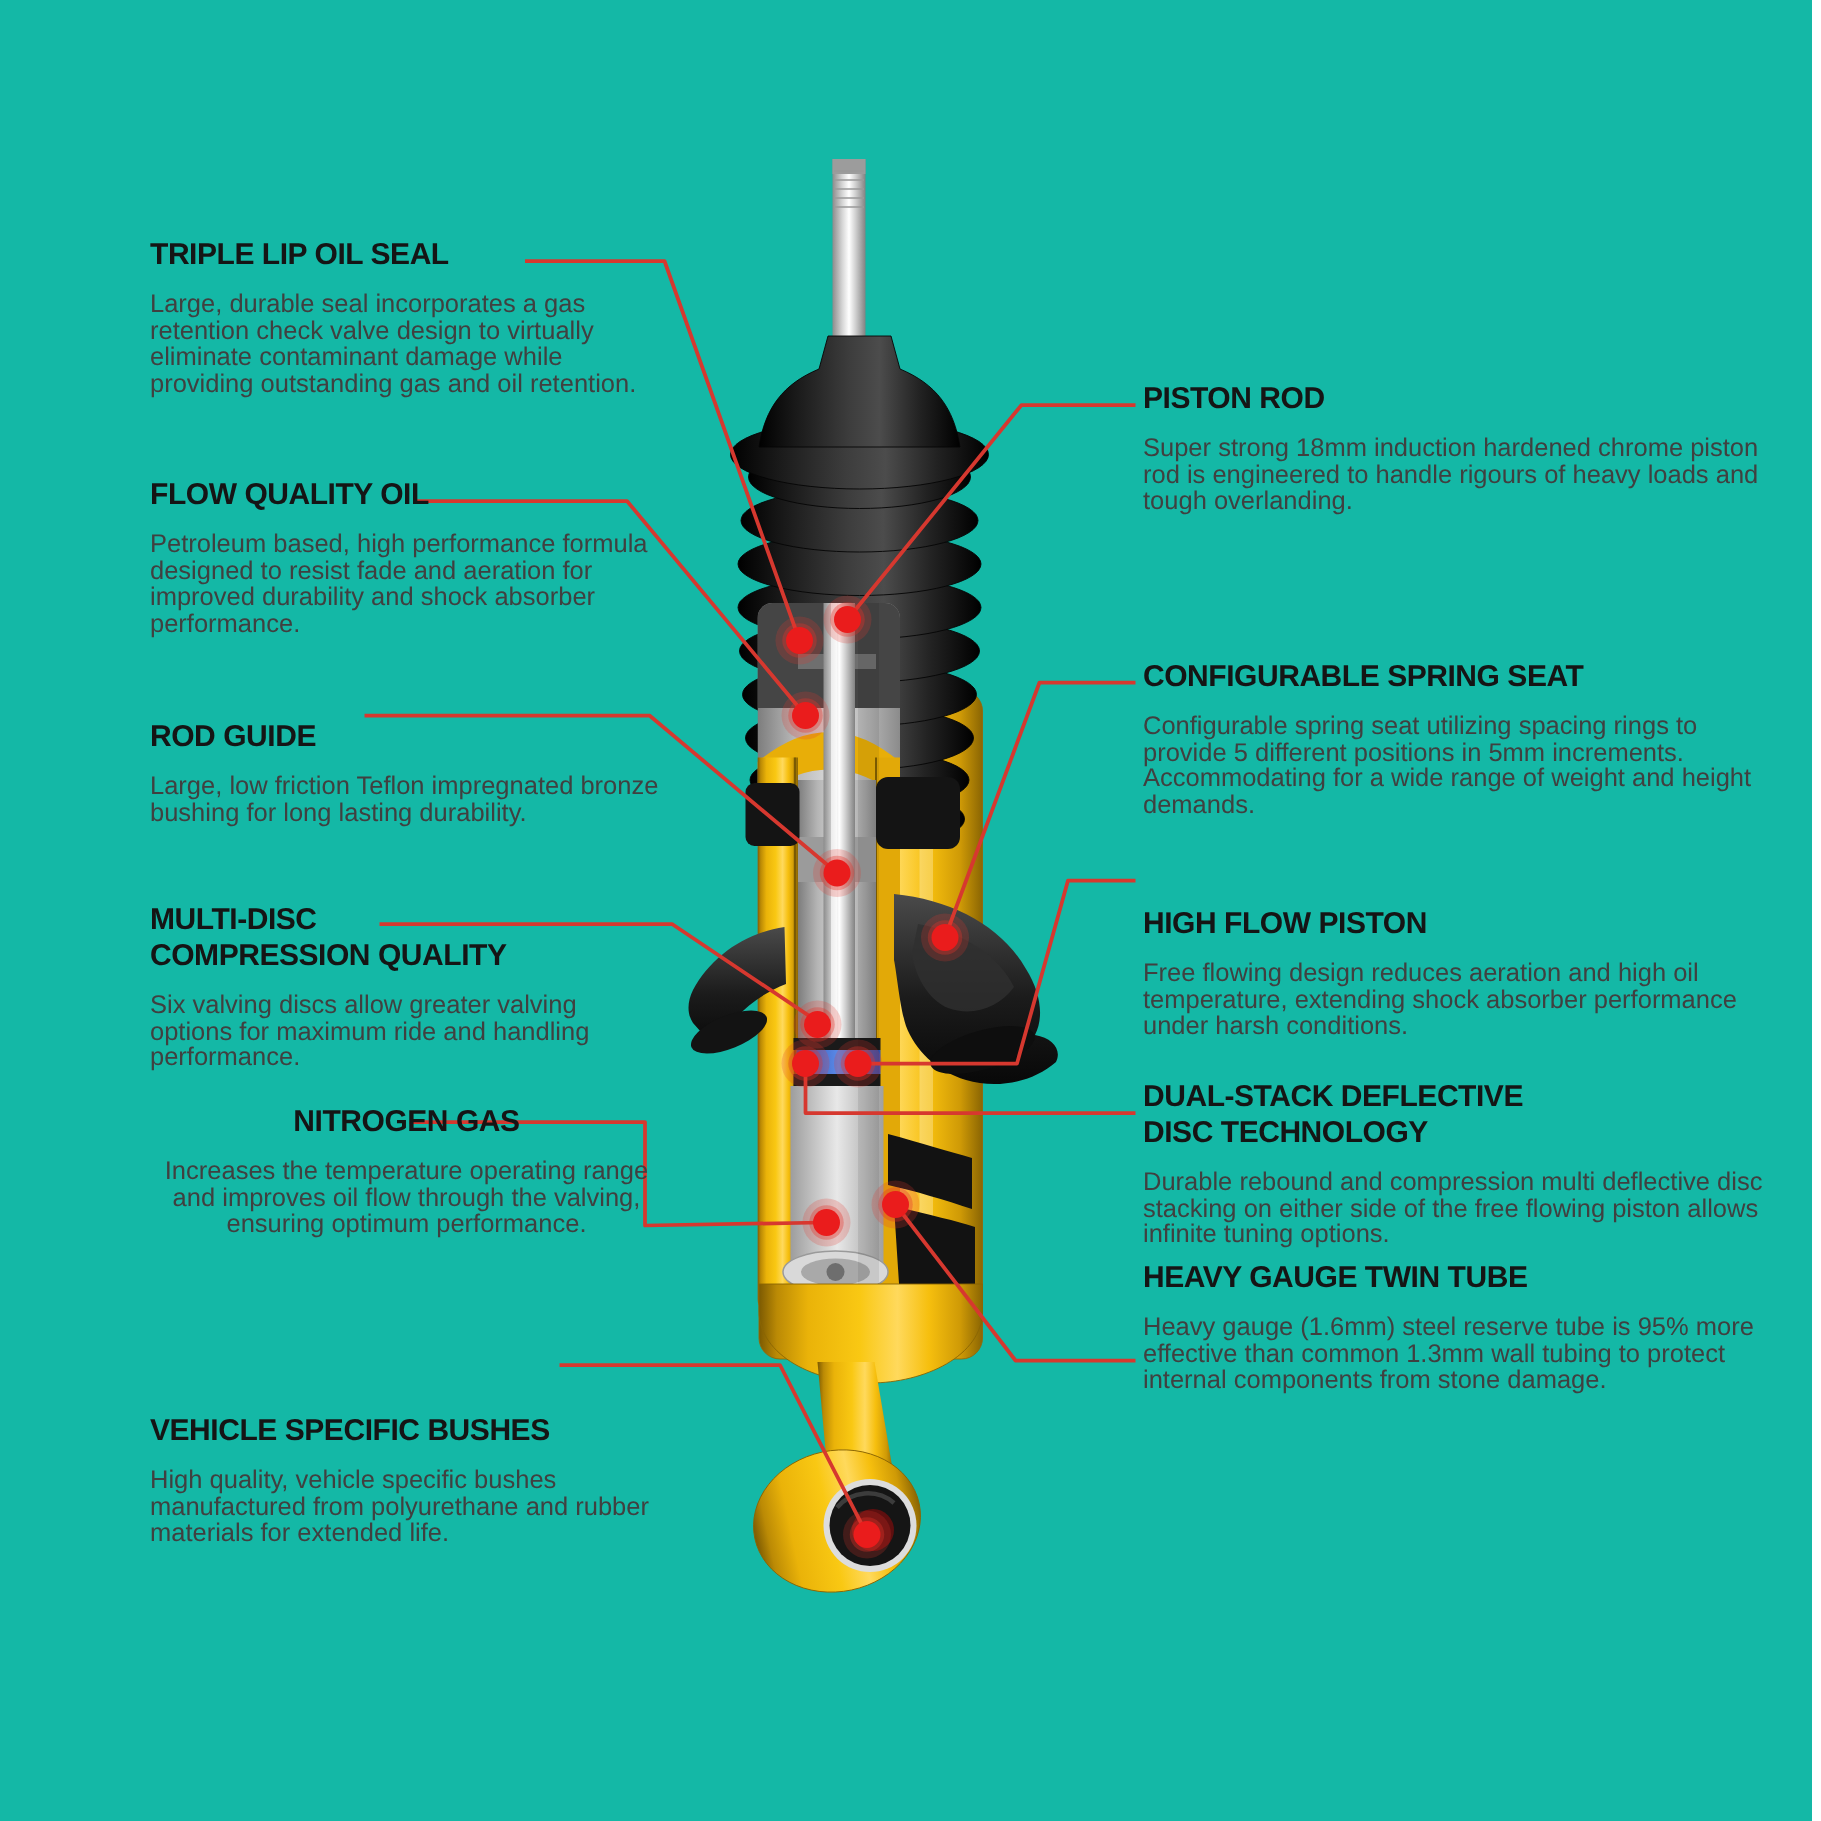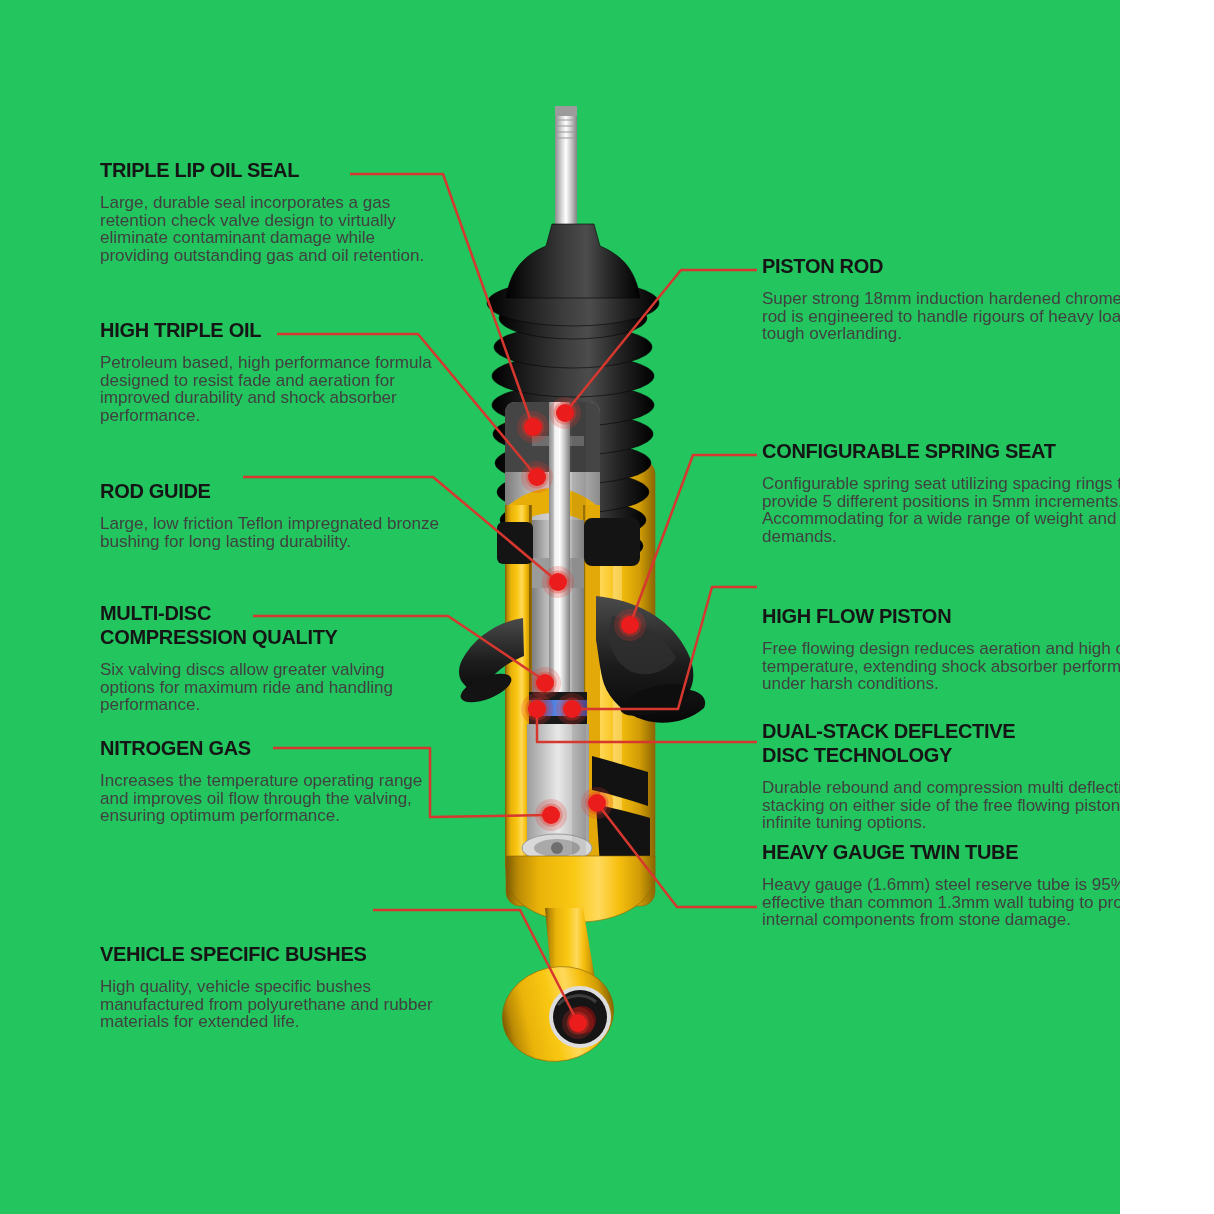--- a/index.html
+++ b/index.html
@@ -1,16 +1,16 @@
 <!DOCTYPE html>
 <html><head>
 <meta charset="utf-8">
 <style>
   html,body{margin:0;padding:0;background:#ffffff;}
-  .canvas{position:relative;width:1120px;height:1214px;background:#22c55e;
+  .canvas{position:relative;width:1208px;height:1214px;background:#14b8a6;
           font-family:"Liberation Sans",sans-serif;overflow:hidden;}
   svg.diagram{position:absolute;left:0;top:0;}
   .callout{position:absolute;}
   .callout .t{font-weight:700;font-size:20px;line-height:24px;letter-spacing:-0.3px;
               color:#151515;margin:0 0 12px 0;white-space:pre-line;}
   .callout .d{font-size:17px;line-height:17.6px;color:#404040;margin:0;}
   .co-left{width:342px;}
   .co-right{width:420px;}
 </style>
 </head>
@@ -227,33 +227,33 @@
           <circle cx="578" cy="1023" r="9" fill="#ea1c1c"></circle>
       </g>
     </g>
   </svg>
 
   <div class="callout co-left" style="left:100px;top:158px;">
     <h3 class="t">TRIPLE LIP OIL SEAL</h3>
     <p class="d">Large, durable seal incorporates a gas retention check valve design to virtually eliminate contaminant damage while providing outstanding gas and oil retention.</p>
   </div>
   <div class="callout co-left" style="left:100px;top:318px;">
-    <h3 class="t">HIGH TRIPLE OIL</h3>
+    <h3 class="t">FLOW QUALITY OIL</h3>
     <p class="d">Petroleum based, high performance formula designed to resist fade and aeration for improved durability and shock absorber performance.</p>
   </div>
   <div class="callout co-left" style="left:100px;top:479px;">
     <h3 class="t">ROD GUIDE</h3>
     <p class="d">Large, low friction Teflon impregnated bronze bushing for long lasting durability.</p>
   </div>
   <div class="callout co-left" style="left:100px;top:601px;">
     <h3 class="t">MULTI-DISC
 COMPRESSION QUALITY</h3>
     <p class="d">Six valving discs allow greater valving options for maximum ride and handling performance.</p>
   </div>
-  <div class="callout co-left" style="left:100px;top:736px;">
+  <div class="callout co-left" style="left:100px;top:736px;text-align:center;">
     <h3 class="t">NITROGEN GAS</h3>
     <p class="d">Increases the temperature operating range and improves oil flow through the valving, ensuring optimum performance.</p>
   </div>
   <div class="callout co-left" style="left:100px;top:942px;">
     <h3 class="t">VEHICLE SPECIFIC BUSHES</h3>
     <p class="d">High quality, vehicle specific bushes manufactured from polyurethane and rubber materials for extended life.</p>
   </div>
 
   <div class="callout co-right" style="left:762px;top:254px;">
     <h3 class="t">PISTON ROD</h3>

